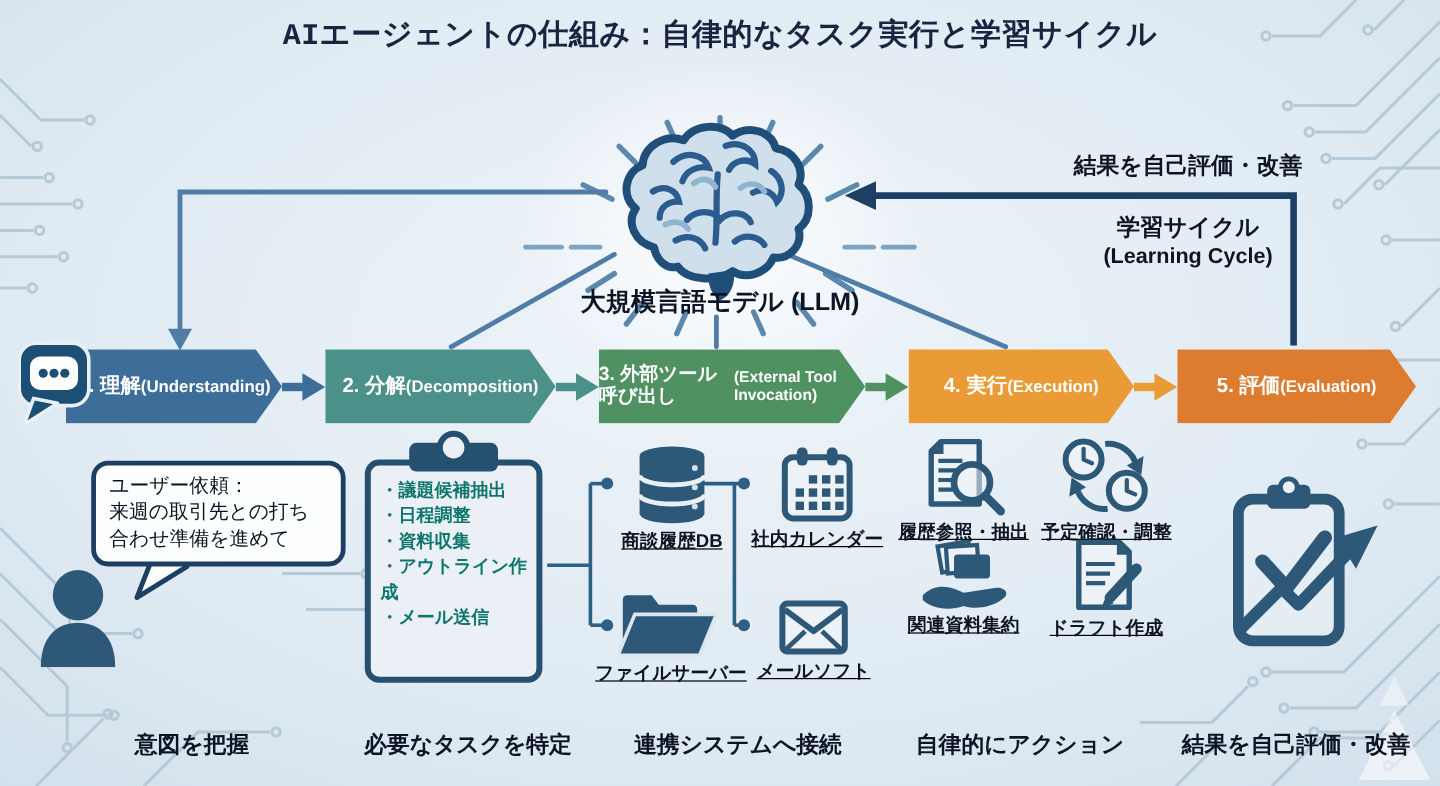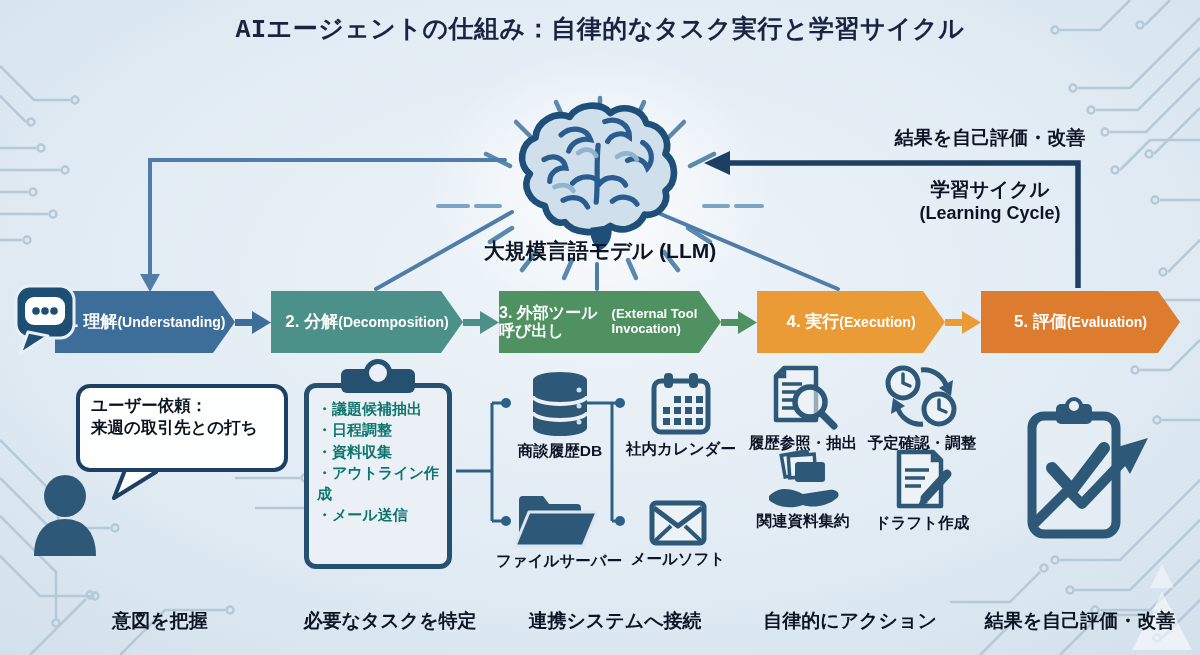--- a/index.html
+++ b/index.html
@@ -18,28 +18,28 @@
     background:radial-gradient(closest-side, rgba(255,255,255,.95), rgba(255,255,255,0));z-index:0;}
   .chevrons{left:55px;top:291px;width:1125px;height:62px;display:flex;align-items:center;z-index:2;}
   .chev{height:62px;display:flex;flex-direction:row;justify-content:center;align-items:center;color:#fff;
     clip-path:polygon(0 0, calc(100% - 22px) 0, 100% 50%, calc(100% - 22px) 100%, 0 100%);}
   .chev .l1{font-size:17px;font-weight:800;line-height:1.15;}
   .chev .l2{font-size:14px;font-weight:700;line-height:1.15;}
   .chev.s3 .l1{font-size:16px;}
   .chev.s3 .l2{font-size:13px;}
   .gap{width:36px;height:62px;flex:0 0 36px;display:flex;align-items:center;}
   .bubble{left:76px;top:384px;width:212px;height:88px;background:#fdfefe;border:4px solid #1d3f63;border-radius:14px;
-    box-sizing:border-box;padding:7px 11px;font-size:16.5px;font-weight:700;line-height:1.33;color:#0c1320;z-index:3;}
+    box-sizing:border-box;padding:7px 11px;font-size:16.5px;font-weight:400;line-height:1.33;color:#0c1320;z-index:3;}
   .board{left:304px;top:383px;width:148px;height:186px;background:#eaf0f5;border:5px solid #25506f;border-radius:12px;box-sizing:border-box;z-index:2;}
   .board ul{margin:10px 6px 0 8px;padding:0;list-style:none;}
   .board li{font-size:15px;font-weight:800;color:#0f766e;line-height:1.42;}
   .board li::before{content:"・";}
   .clip-bar{left:341px;top:369px;width:74px;height:24px;background:#25506f;border-radius:6px;z-index:3;}
   .clip-knob{left:364px;top:359px;width:18px;height:18px;background:#eaf0f5;border:5px solid #25506f;border-radius:50%;z-index:4;}
-  .iconblock{text-align:center;z-index:2;}
+  .iconblock{text-align:center;z-index:2;text-decoration:underline;}
   .iconblock svg{margin:0 auto;}
   .iconblock .lbl{margin-top:3px;font-size:15.5px;font-weight:800;color:#0d1524;white-space:nowrap;}
   .summary{top:608px;width:200px;text-align:center;font-size:19px;font-weight:800;color:#0d1524;z-index:3;white-space:nowrap;}
   .z1{z-index:1;} .z2{z-index:2;} .z3{z-index:3;}
 </style>
 </head>
 <body>
 
 <div class="canvas">
 
@@ -259,20 +259,21 @@
     <path d="M16,52 L8,74 L36,56 Z" fill="#1d4f74" stroke="#e8eff5" stroke-width="3" stroke-linejoin="round"></path>
     <rect x="13" y="17" width="40" height="28" rx="9" fill="#ffffff"></rect>
     <circle cx="24" cy="31" r="3.8" fill="#1d4f74"></circle>
       <circle cx="33" cy="31" r="3.8" fill="#1d4f74"></circle>
       <circle cx="42" cy="31" r="3.8" fill="#1d4f74"></circle>
   </svg>
 
   <div class="abs bubble">
     <div>ユーザー依頼：</div>
     <div>来週の取引先との打ち</div>
+    <div>合わせ準備を進めて</div>
   </div>
   <svg class="abs z2" style="left:112px;top:470px;" width="46" height="30" viewBox="0 0 46 30">
     <polygon points="2,28 13,0 44,0" fill="#fdfefe"></polygon>
     <path d="M2,28 L13,0 M2,28 L44,2" stroke="#1d3f63" stroke-width="4" fill="none" stroke-linecap="round"></path>
   </svg>
   <svg class="abs z2" style="left:30px;top:472px;" width="70" height="84" viewBox="0 0 70 84">
     <circle cx="35" cy="24" r="21" fill="#2d5878"></circle>
     <path d="M4,84 C4,58 18,47 35,47 C52,47 66,58 66,84 Z" fill="#2d5878"></path>
   </svg>
 

